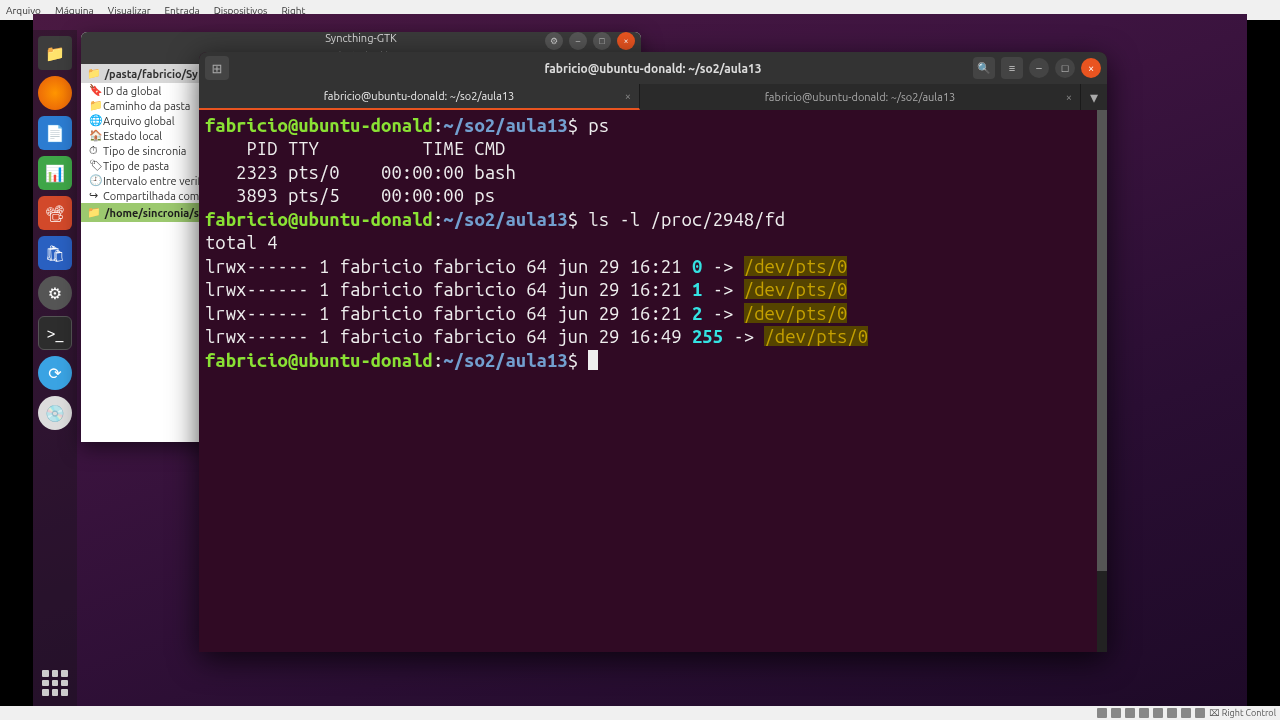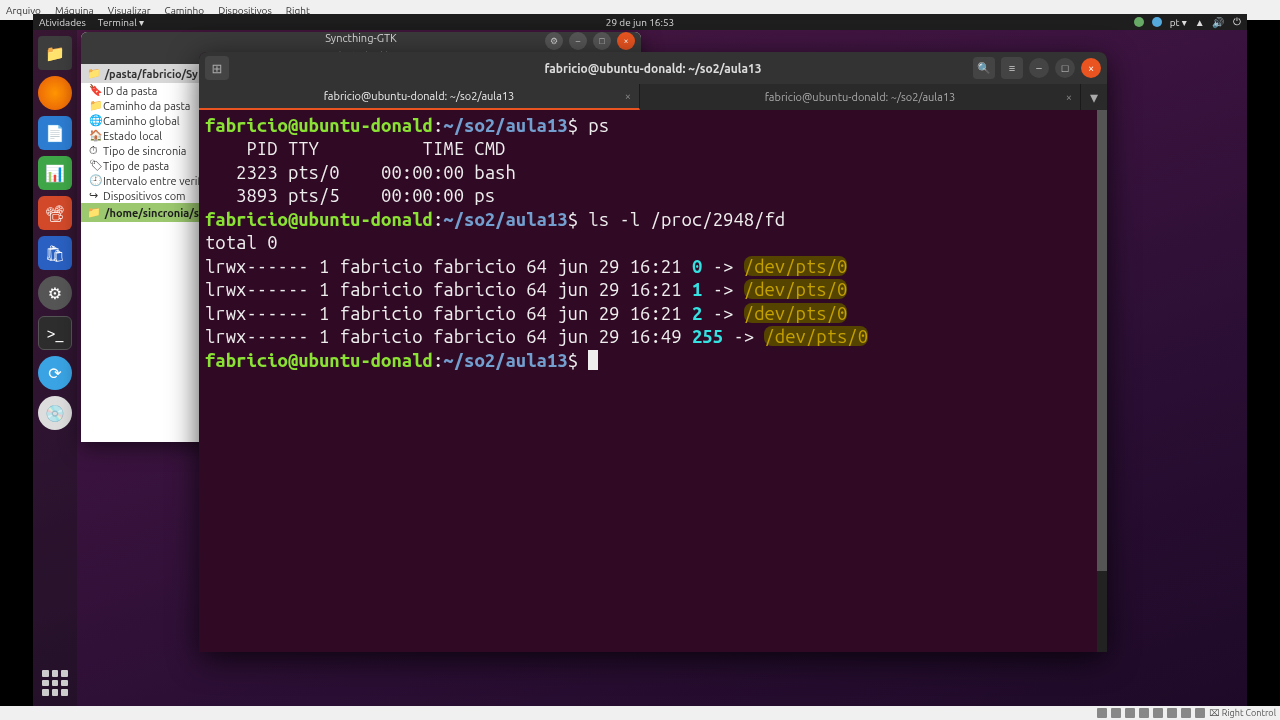--- a/index.html
+++ b/index.html
@@ -128,21 +128,21 @@
 .term-body {
   flex: 1; background: #300a24; padding: 4px 6px;
   font-family: "Ubuntu Mono", "Consolas", monospace;
   font-size: 18.5px; line-height: 1.27; color: #eee;
   overflow: hidden; position: relative;
   white-space: pre;
 }
 .term-body .prompt { color: #8ae234; font-weight: bold; }
 .term-body .path { color: #729fcf; font-weight: bold; }
 .term-body .fd { color: #34e2e2; font-weight: bold; }
-.term-body .target { color: #c4a000; background: #554400; border-radius: 8px; }
+.term-body .target { color: #c4a000; background: #554400; }
 .term-body .cursor {
   display: inline-block; width: 10px; height: 20px;
   background: #eee; vertical-align: text-bottom;
 }
 .scrollbar { position:absolute; right:0; top:0; bottom:0; width:10px; background:#222;}
 .scrollbar-thumb { position:absolute; top:0; width:100%; height:85%; background:#555;}
 
 .vm-statusbar {
   position: absolute; bottom: 0; left: 0; right: 0;
   height: 14px; background: #f0f0f0;
@@ -151,42 +151,27 @@
 }
 .vm-statusbar .st-ic { width:10px;height:10px;background:#888;border-radius:1px;}
 </style>
 </head>
 <body>
 
 <div class="vm-menubar">
   <span>Arquivo</span>
   <span>Máquina</span>
   <span>Visualizar</span>
-  <span>Caminho</span>
+  <span>Entrada</span>
   <span>Dispositivos</span>
   <span>Right</span>
 </div>
 
 <div class="desktop">
 
-  <div class="topbar">
-    <div class="topbar-left">
-      <span>Atividades</span>
-      <span>Terminal ▾</span>
-    </div>
-    <div class="topbar-center">29 de jun  16:53</div>
-    <div class="topbar-right">
-      <span class="ic" style="background:#6a6;border-radius:50%"></span>
-      <span class="ic" style="background:#5ad;border-radius:50%"></span>
-      <span>pt ▾</span>
-      <span>▲</span>
-      <span>🔊</span>
-      <span>⏻</span>
-    </div>
-  </div>
 
   <div class="dock">
     <div class="dock-icon files">📁</div>
     <div class="dock-icon firefox"></div>
     <div class="dock-icon writer">📄</div>
     <div class="dock-icon calc">📊</div>
     <div class="dock-icon impress">📽</div>
     <div class="dock-icon software">🛍</div>
     <div class="dock-icon settings">⚙</div>
     <div class="dock-icon terminal">&gt;_</div>
@@ -217,49 +202,49 @@
       </div>
     </div>
     <div class="syncthing-tree">
       <div class="tree-header">
         <span>📁</span>
         <span>/pasta/fabricio/Sy</span>
       </div>
       <div id="tree-items">
           <div class="tree-item">
             <span class="ic">🔖</span>
-            <span>ID da pasta</span>
+            <span>ID da global</span>
           </div>
           <div class="tree-item">
             <span class="ic">📁</span>
             <span>Caminho da pasta</span>
           </div>
           <div class="tree-item">
             <span class="ic">🌐</span>
-            <span>Caminho global</span>
+            <span>Arquivo global</span>
           </div>
           <div class="tree-item">
             <span class="ic">🏠</span>
             <span>Estado local</span>
           </div>
           <div class="tree-item">
             <span class="ic">⏱</span>
             <span>Tipo de sincronia</span>
           </div>
           <div class="tree-item">
             <span class="ic">🏷</span>
             <span>Tipo de pasta</span>
           </div>
           <div class="tree-item">
             <span class="ic">🕘</span>
             <span>Intervalo entre verifica</span>
           </div>
           <div class="tree-item">
             <span class="ic">↪</span>
-            <span>Dispositivos com</span>
+            <span>Compartilhada com</span>
           </div>
         </div>
       <div class="tree-footer">
         <span>📁</span>
         <span>/home/sincronia/so</span>
       </div>
     </div>
   </div>
 
   <div class="term-win">
@@ -283,21 +268,21 @@
         <span>fabricio@ubuntu-donald: ~/so2/aula13</span>
         <span class="tab-close">×</span>
       </div>
       <div class="term-tab-add">▾</div>
     </div>
     <div class="term-body"><span class="prompt"><span>fabricio@ubuntu-donald</span></span>:<span class="path"><span>~/so2/aula13</span></span>$ <span>ps</span>
 <span>    PID TTY          TIME CMD</span>
 <span>   2323 pts/0    00:00:00 bash</span>
 <span>   3893 pts/5    00:00:00 ps</span>
 <span class="prompt"><span>fabricio@ubuntu-donald</span></span>:<span class="path"><span>~/so2/aula13</span></span>$ <span>ls -l /proc/2948/fd</span>
-<span>total 0</span>
+<span>total 4</span>
 <span id="ls-rows">lrwx------ 1 fabricio fabricio 64 jun 29 16:21 <span class="fd">0</span> -&gt; <span class="target">/dev/pts/0</span>
 lrwx------ 1 fabricio fabricio 64 jun 29 16:21 <span class="fd">1</span> -&gt; <span class="target">/dev/pts/0</span>
 lrwx------ 1 fabricio fabricio 64 jun 29 16:21 <span class="fd">2</span> -&gt; <span class="target">/dev/pts/0</span>
 lrwx------ 1 fabricio fabricio 64 jun 29 16:49 <span class="fd">255</span> -&gt; <span class="target">/dev/pts/0</span>
 </span><span class="prompt"><span>fabricio@ubuntu-donald</span></span>:<span class="path"><span>~/so2/aula13</span></span>$ <span class="cursor"></span>
       <div class="scrollbar"><div class="scrollbar-thumb"></div></div>
     </div>
   </div>
 
 </div>

